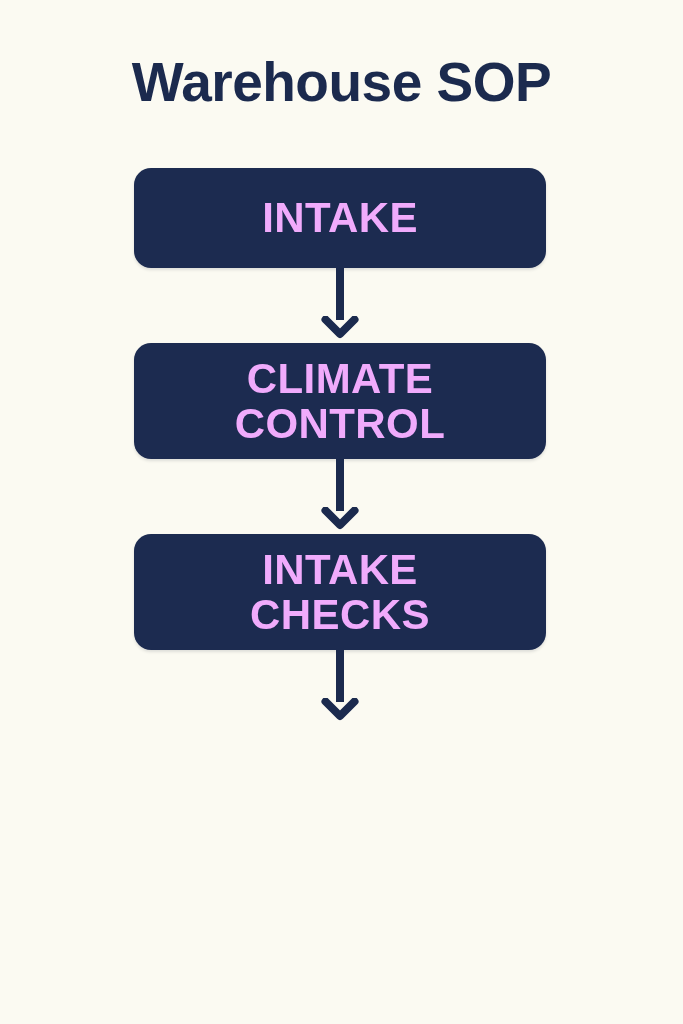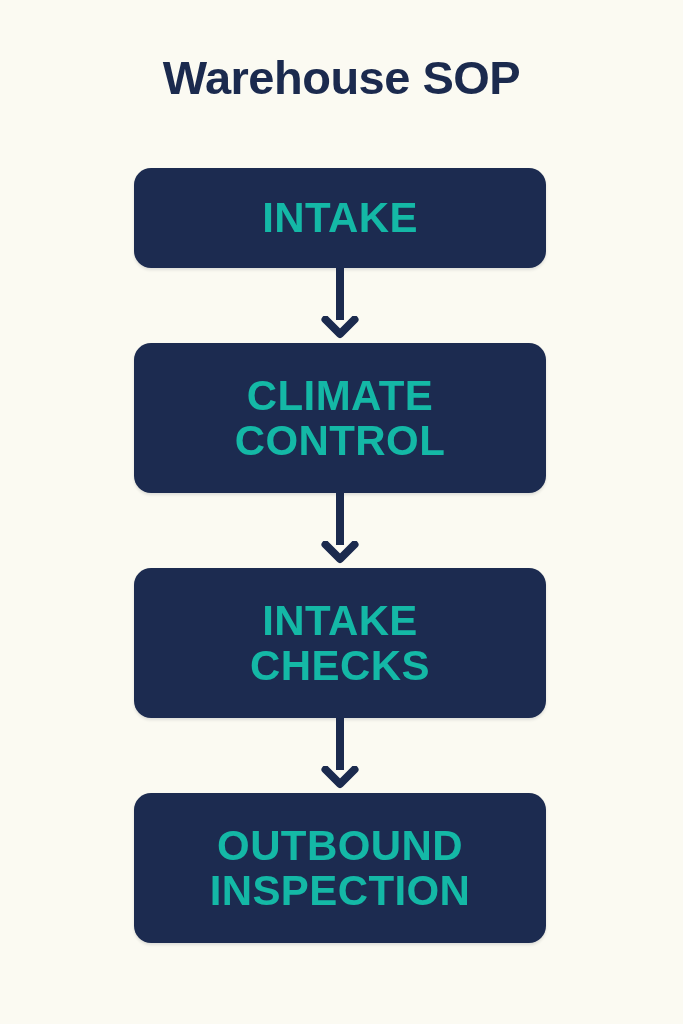--- a/index.html
+++ b/index.html
@@ -21,21 +21,21 @@
     box-sizing: border-box;
   }
 
   
   .title {
     position: absolute;
     top: 52px;
     left: 0;
     width: 683px;
     text-align: center;
-    font-size: 47px;
+    font-size: 55px;
     font-weight: bold;
     letter-spacing: -0.5px;
     color: #1b2a4e;
     line-height: 1.12;
     white-space: nowrap;
   }
 
   
   .flow {
     position: absolute;
@@ -44,39 +44,39 @@
     width: 412px;
     display: flex;
     flex-direction: column;
     align-items: center;
   }
 
   .node {
     width: 412px;
     background: #1c2b50;
     border-radius: 17px;
-    color: #14b8a6;
+    color: #f0abfc;
     font-weight: bold;
     font-size: 42px;
     line-height: 1.08;
     letter-spacing: 0.4px;
     text-align: center;
     display: flex;
     align-items: center;
     justify-content: center;
     box-sizing: border-box;
     padding: 0 18px;
     box-shadow: 0 2px 3px rgba(30,35,55,0.13);
   }
   .node .node-text {
     display: block;
     white-space: pre-line;
   }
   .node.one-line { height: 100px; }
-  .node.two-line { height: 150px; }
+  .node.two-line { height: 116px; }
 
   
   .connector {
     height: 75px;
     width: 44px;
     position: relative;
     display: flex;
     justify-content: center;
   }
   .connector .stem {
@@ -141,19 +141,15 @@
 
     <div class="connector">
       <div class="stem"></div>
       <div class="head">
         <svg width="38" height="26" viewBox="0 0 38 26" xmlns="http://www.w3.org/2000/svg">
           <path d="M4.5 3.5 L19 18 L33.5 3.5" fill="none" stroke="#1b2a4e" stroke-width="8" stroke-linecap="round" stroke-linejoin="round"></path>
         </svg>
       </div>
     </div>
 
-    <div class="node two-line">
-      <span class="node-text">OUTBOUND
-INSPECTION</span>
-    </div>
 
   </div>
 </div>
 
 </body></html>

